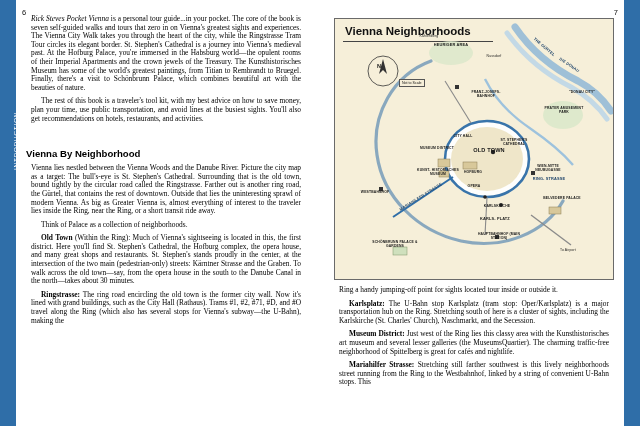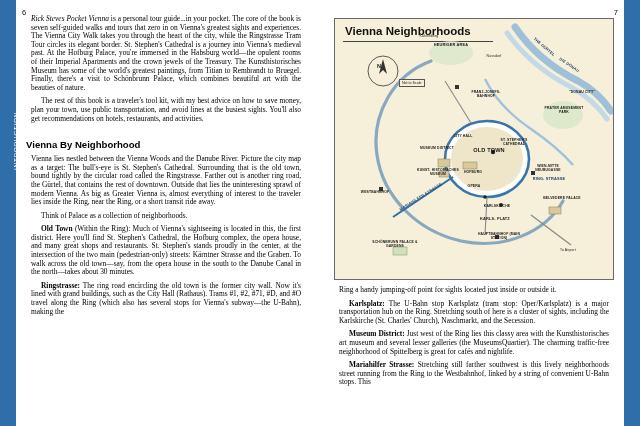--- a/index.html
+++ b/index.html
@@ -81,21 +81,21 @@
   .folio-left { left: 22px; }
   .folio-right { right: 22px; }
 
   h2.sec-head {
     font-family: "Liberation Sans", sans-serif;
     font-size: 9.6px;
     font-weight: bold;
     margin: 0 0 3px 0;
     color: #000;
   }
-  h2.sec-head.spaced { margin-top: 16px; }
+  h2.sec-head.spaced { margin-top: 25px; }
 
   p.body {
     font-size: 7.4px;
     line-height: 8.6px;
     margin: 5px;
     text-align: justify;
     color: #000;
     text-indent: 10px;
     hyphens: auto;
   }
@@ -169,21 +169,21 @@
 <div class="spread">
 
   <div class="page-left">
     <div class="side-tab-left"></div>
     <div class="side-tab-label left">INTRODUCTION</div>
     <div class="folio folio-left">6</div>
 
 
     <p class="body lead"><span class="ital">Rick Steves Pocket Vienna</span><span> is a personal tour guide...in your pocket. The core of the book is seven self-guided walks and tours that zero in on Vienna's greatest sights and experiences. The Vienna City Walk takes you through the heart of the city, while the Ringstrasse Tram Tour circles its elegant border. St. Stephen's Cathedral is a journey into Vienna's medieval past. At the Hofburg Palace, you're immersed in the Habsburg world—the opulent rooms of their Imperial Apartments and the crown jewels of the Treasury. The Kunsthistorisches Museum has some of the world's greatest paintings, from Titian to Rembrandt to Bruegel. Finally, there's a visit to Schönbrunn Palace, which combines beautiful art with the beauties of nature.</span></p>
 
-    <p class="body">The rest of this book is a traveler's tool kit, with my best advice on how to save money, plan your town, use public transportation, and avoid lines at the busiest sights. You'll also get recommendations on hotels, restaurants, and activities.</p>
+    <p class="body">The rest of this book is a traveler's tool kit, with my best advice on how to save money, plan your time, use public transportation, and avoid lines at the busiest sights. You'll also get recommendations on hotels, restaurants, and activities.</p>
 
     <h2 class="sec-head spaced">Vienna By Neighborhood</h2>
 
     <p class="body noindent">Vienna lies nestled between the Vienna Woods and the Danube River. Picture the city map as a target: The bull's-eye is St. Stephen's Cathedral. Surrounding that is the old town, bound tightly by the circular road called the Ringstrasse. Farther out is another ring road, the Gürtel, that contains the rest of downtown. Outside that lies the uninteresting sprawl of modern Vienna. As big as Greater Vienna is, almost everything of interest to the traveler lies inside the Ring, near the Ring, or a short transit ride away.</p>
 
     <p class="body">Think of Palace as a collection of neighborhoods.</p>
 
     <p class="body"><span class="bold">Old Town</span><span> (Within the Ring): Much of Vienna's sightseeing is located in this, the first district. Here you'll find St. Stephen's Cathedral, the Hofburg complex, the opera house, and many great shops and restaurants. St. Stephen's stands proudly in the center, at the intersection of the two main (pedestrian-only) streets: Kärntner Strasse and the Graben. To walk across the old town—say, from the opera house in the south to the Danube Canal in the north—takes about 30 minutes.</span></p>
 
     <p class="body"><span class="bold">Ringstrasse:</span><span> The ring road encircling the old town is the former city wall. Now it's lined with grand buildings, such as the City Hall (Rathaus). Trams #1, #2, #71, #D, and #O travel along the Ring (which also has several stops for Vienna's subway—the U-Bahn), making the</span></p>
@@ -268,19 +268,19 @@
       <div class="mlabel sm" style="left:138px; top:214px; width:52px;">HAUPTBAHNHOF (MAIN STATION)</div>
       <div class="mlabel sm" style="left:190px; top:146px; width:46px;">WIEN-MITTE NEUBUGASSE</div>
       <div class="mlabel road" style="left:196px; top:158px; width:36px;">RING- STRASSE</div>
       <div class="mlabel road" style="left:188px; top:26px; width:42px; transform:rotate(40deg);">THE GÜRTEL</div>
       <div class="mlabel road" style="left:58px; top:176px; width:56px; transform:rotate(-32deg);">MARIAHILFER STRASSE</div>
       <div class="mlabel sm plain" style="left:216px; top:230px; width:34px;">To Airport</div>
       <div class="mlabel sm plain" style="left:76px; top:16px; width:36px;">Kahlenberg</div>
     </div>
 
     <div class="right-text">
-      <p class="body noindent">Ring a handy jumping-off point for sights located just inside or outside it.</p>
+      <p class="body noindent">Ring a handy jumping-off point for sights located tour inside or outside it.</p>
       <p class="body"><span class="bold">Karlsplatz:</span><span> The U-Bahn stop Karlsplatz (tram stop: Oper/Karlsplatz) is a major transportation hub on the Ring. Stretching south of here is a cluster of sights, including the Karlskirche (St. Charles' Church), Naschmarkt, and the Secession.</span></p>
       <p class="body"><span class="bold">Museum District:</span><span> Just west of the Ring lies this classy area with the Kunsthistorisches art museum and several lesser galleries (the MuseumsQuartier). The charming traffic-free neighborhood of Spittelberg is great for cafés and nightlife.</span></p>
       <p class="body"><span class="bold">Mariahilfer Strasse:</span><span> Stretching still farther southwest is this lively neighborhoods street running from the Ring to the Westbahnhof, linked by a string of convenient U-Bahn stops. This</span></p>
     </div>
   </div>
 </div>
 
 </body></html>

